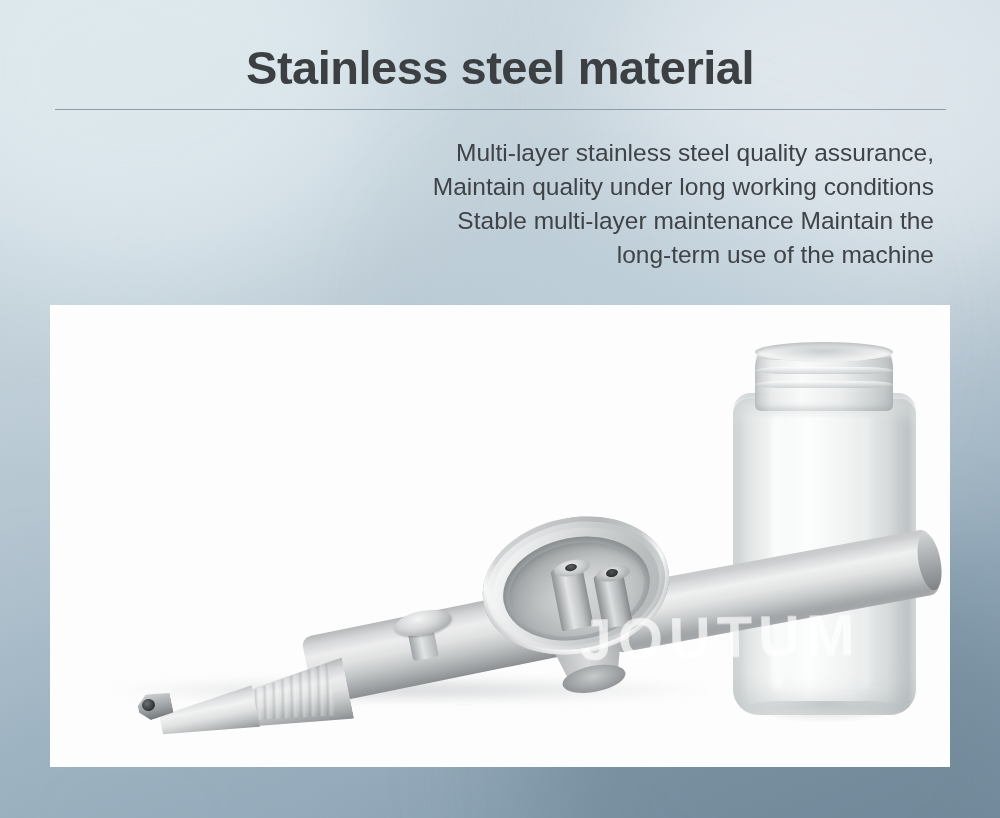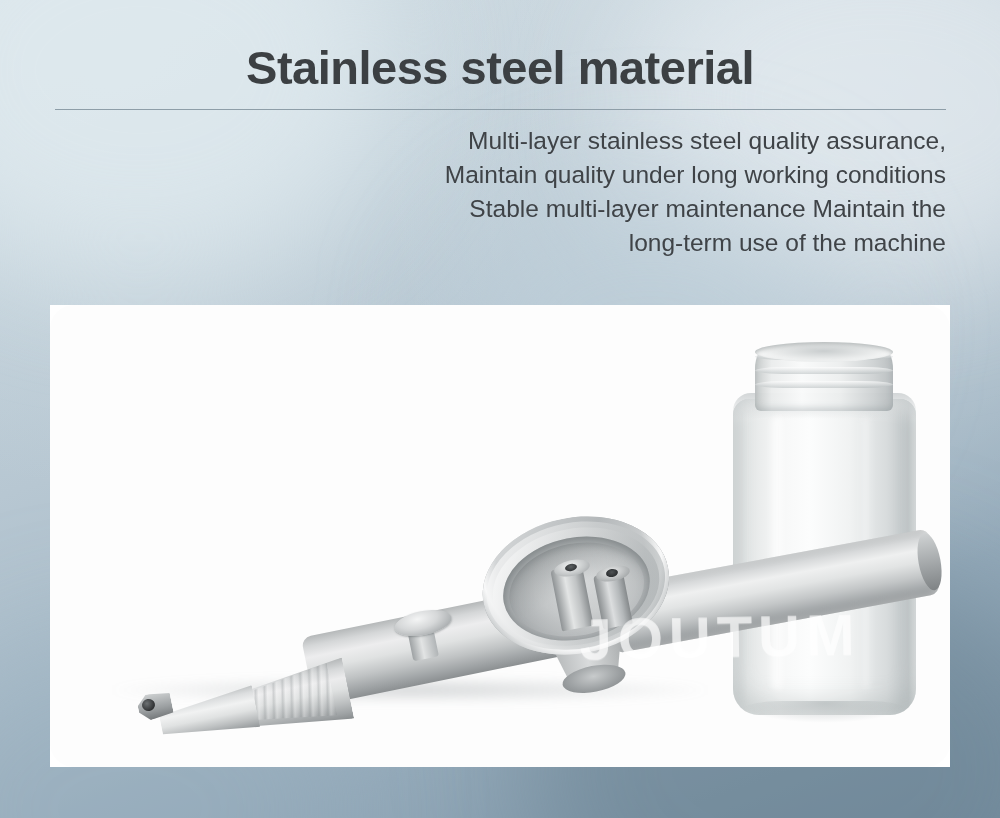--- a/index.html
+++ b/index.html
@@ -57,21 +57,21 @@
   }
 
   .rule {
     width: 891px;
     height: 1px;
     margin: 14px auto 0 auto;
     background: #8e9ea8;
   }
 
   .subtitle {
-    margin: 0;
+    margin: 12px;
     padding: 14px 54px 0 0;
     font-size: 24.5px;
     line-height: 34px;
     color: #3f4347;
     text-align: right;
     white-space: pre-line;
   }
 
   .photo-frame {
     position: absolute;

